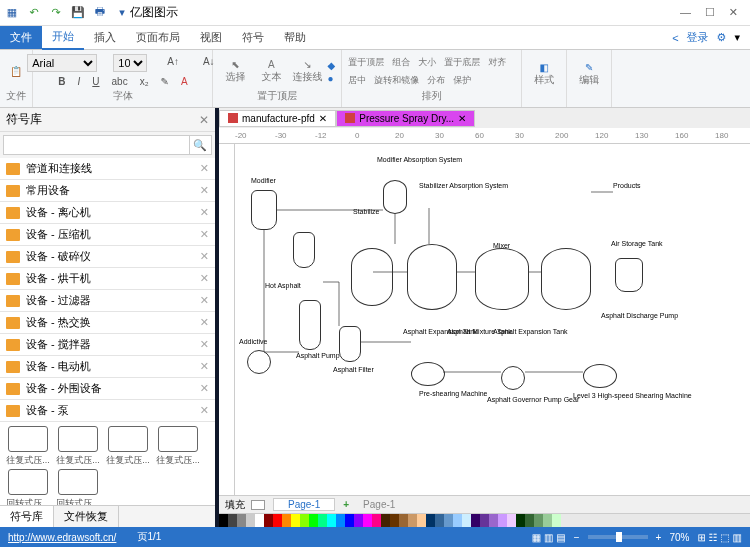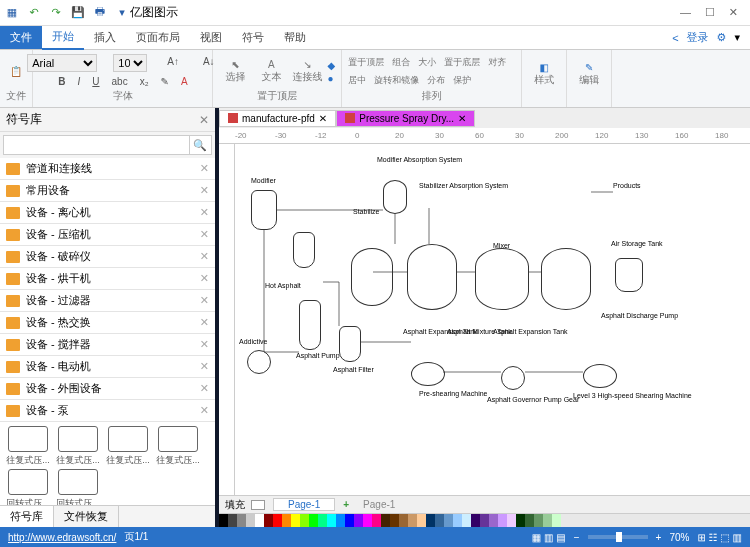--- a/index.html
+++ b/index.html
@@ -402,21 +402,21 @@
         <div class="sw" style="background: rgb(51, 102, 51);"></div>
         <div class="sw" style="background: rgb(102, 153, 102);"></div>
         <div class="sw" style="background: rgb(153, 204, 153);"></div>
         <div class="sw" style="background: rgb(204, 255, 204);"></div>
       </div>
   </div>
 </div>
 
 <div class="status">
   <span class="url">http://www.edrawsoft.cn/</span>
-  <span style="margin-left:8px">页1/1</span>
+  <span style="margin-left:21px">页1/1</span>
   <div class="right">
     <span>▦ ▥ ▤</span>
     <span>−</span>
     <span style="width:60px;height:4px;background:#5a90d0;position:relative">
         <span style="position:absolute;left:28px;top:-3px;width:6px;height:10px;background:#fff"></span>
       </span>
     <span>+</span>
     <span>70%</span>
     <span>⊞ ☷ ⬚ ▥</span>
   </div>

